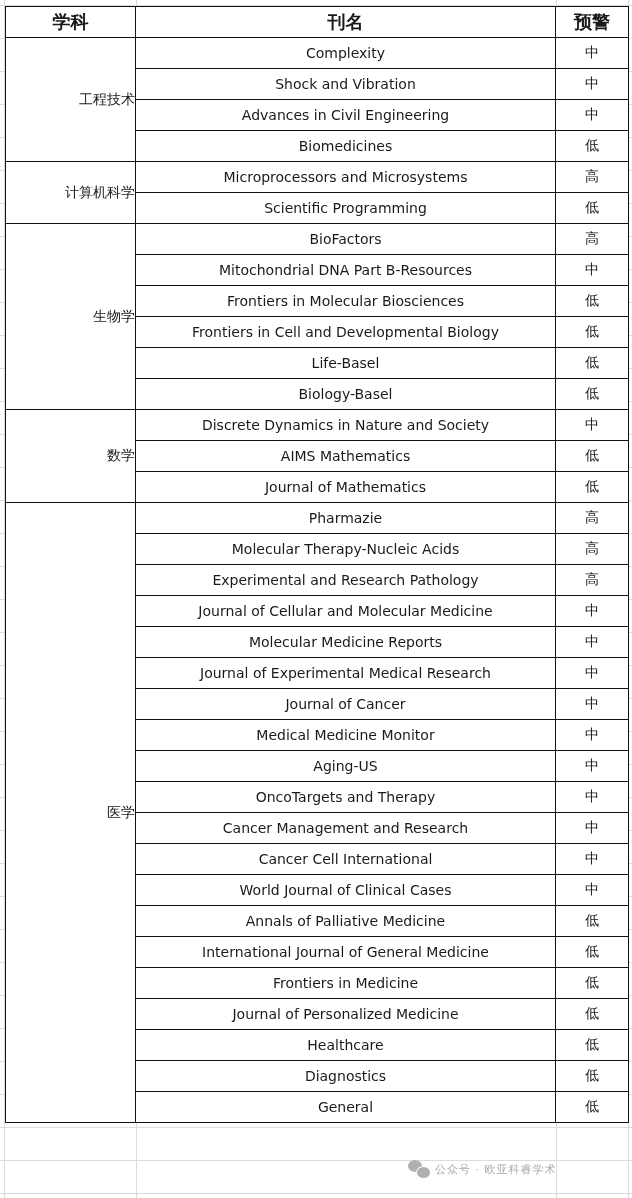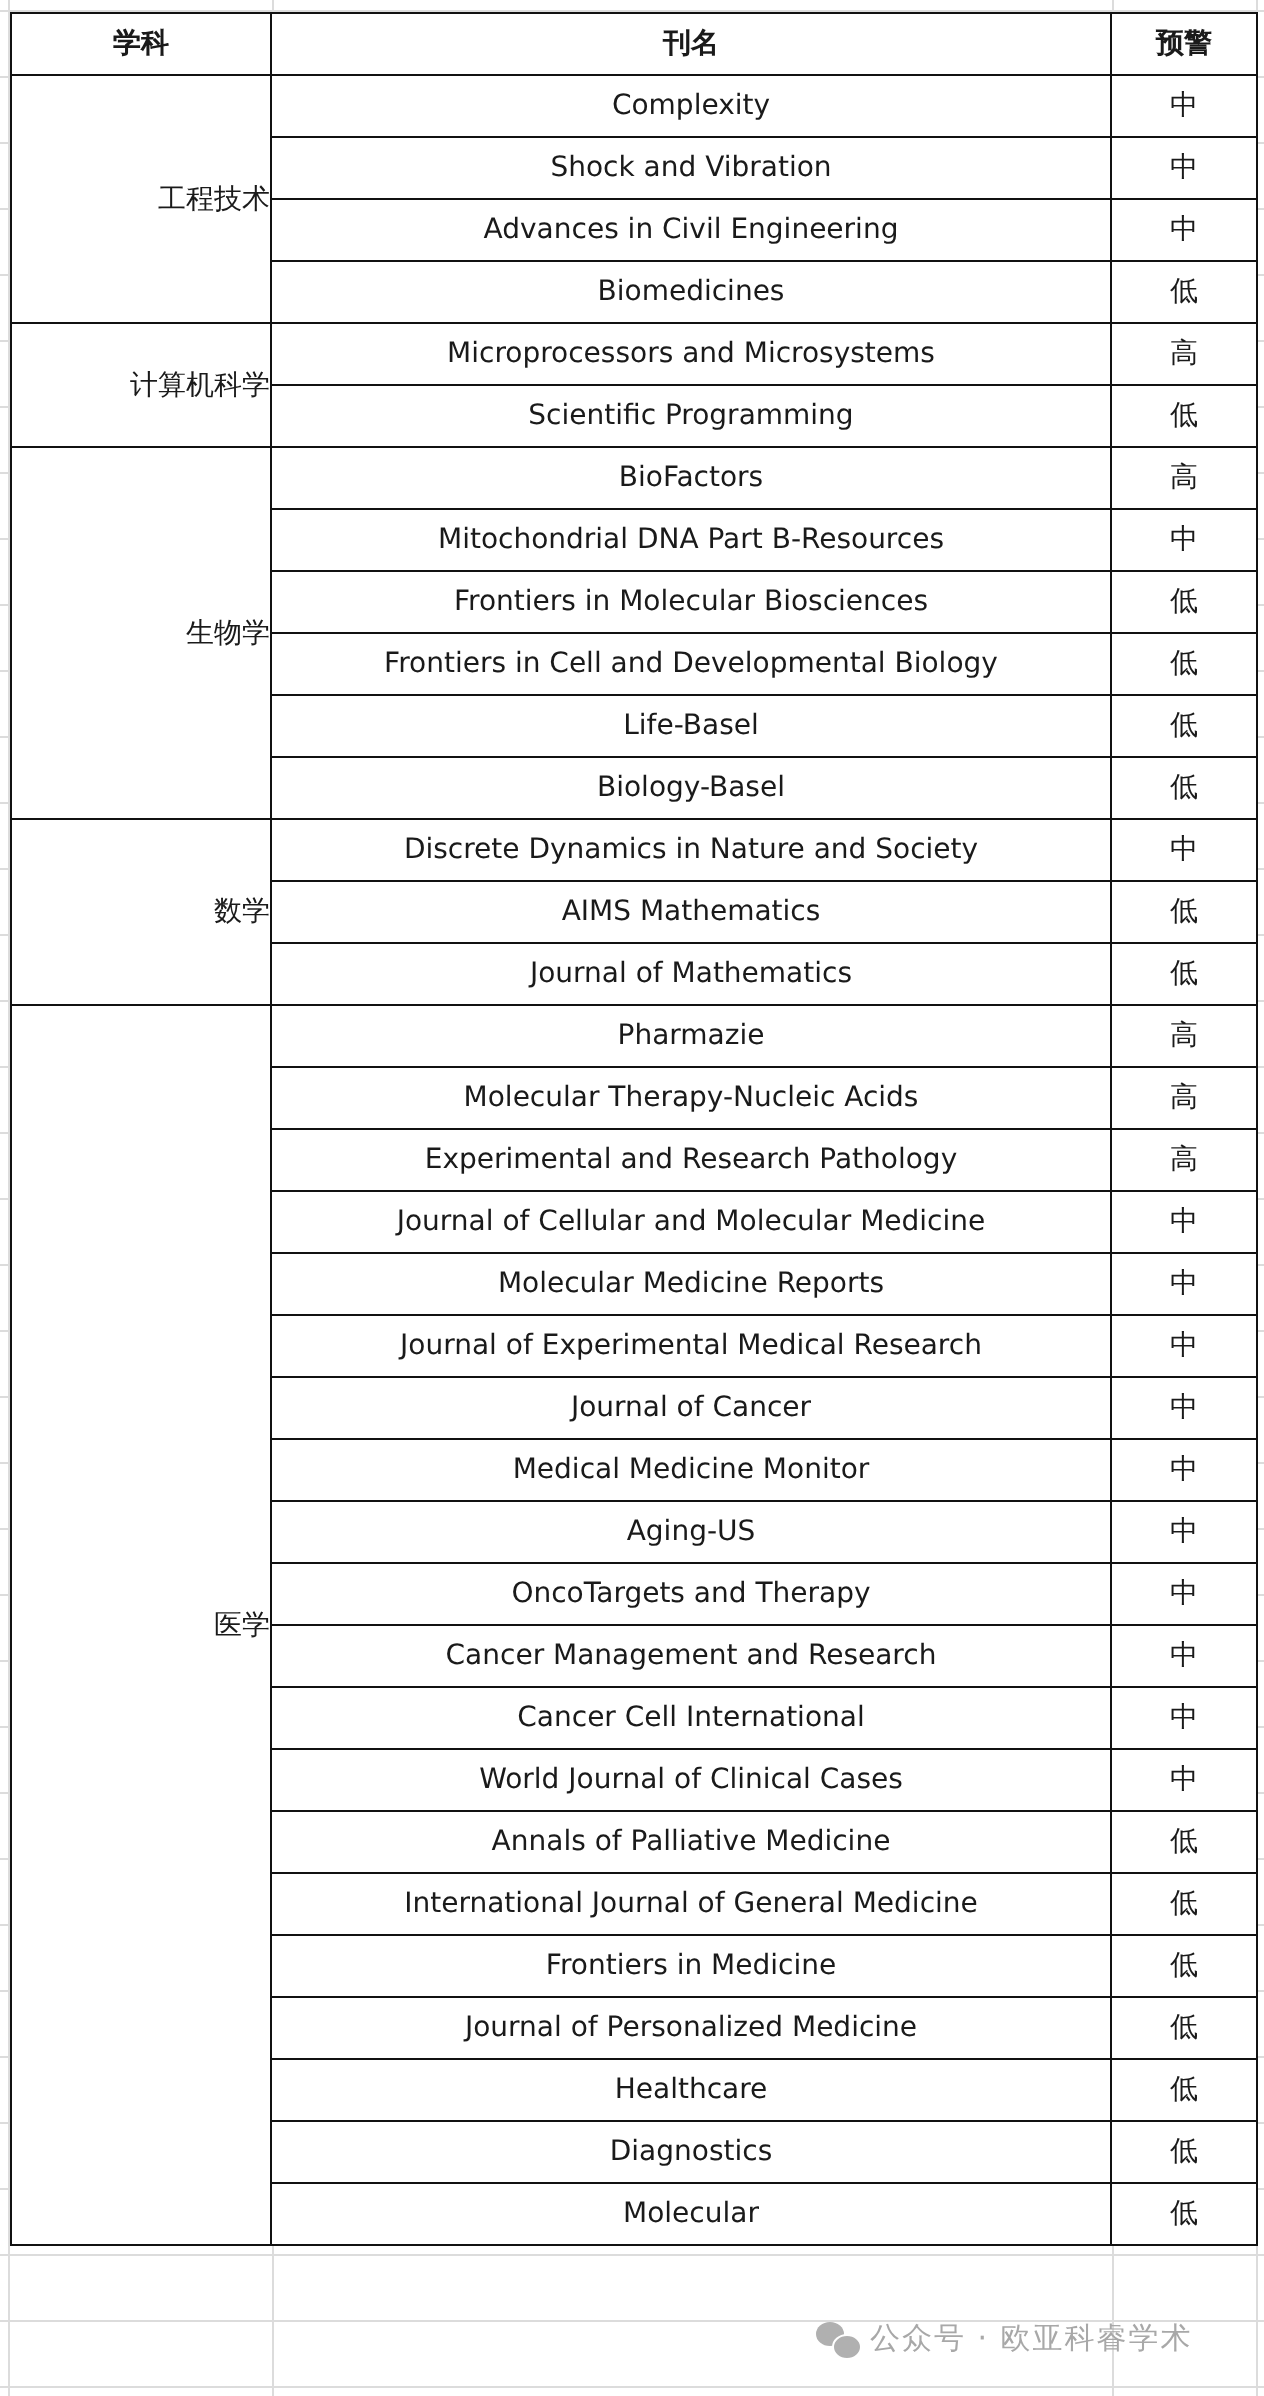--- a/index.html
+++ b/index.html
@@ -10,28 +10,28 @@
   .gridbg .v { position: absolute; top: 0; height: 1198px; width: 1px; background: #dcdcdc; }
   table.main {
     position: absolute; left: 5px; top: 6px;
     border-collapse: collapse; table-layout: fixed;
     width: 623px; background: #fff;
   }
   table.main td, table.main th {
     border: 1.5px solid #111; height: 31px; padding: 0;
     font-size: 14px; color: #1a1a1a; box-sizing: border-box;
   }
-  table.main th { font-weight: bold; text-align: center; font-size: 14px; }
+  table.main th { font-weight: bold; text-align: center; font-size: 18px; }
   td.subj { text-align: right; vertical-align: middle; margin-left: 11px; }
   td.jname { text-align: center; padding-left: 14px; white-space: nowrap; }
   td.warn { text-align: center; }
   col.c1 { width: 130px; } col.c2 { width: 420px; } col.c3 { width: 73px; }
   .watermark {
     position: absolute; left: 408px; top: 1160px;
-    color: #a8a8a8; font-size: 15px; display: flex; align-items: center; gap: 5px;
+    color: #a8a8a8; font-size: 11px; display: flex; align-items: center; gap: 5px;
     letter-spacing: 1px; white-space: nowrap; pointer-events: none;
   }
   .wechat { width: 22px; height: 18px; position: relative; }
   .wechat .b1 { position: absolute; left: 0; top: 0; width: 14px; height: 12px; border-radius: 50%; background: #b0b0b0; }
   .wechat .b2 { position: absolute; left: 8px; top: 6px; width: 13px; height: 11px; border-radius: 50%; background: #b0b0b0; border: 1px solid #fff; }
 </style>
 </head>
 <body>
 
 <div class="gridbg" id="gridbg">
@@ -227,21 +227,21 @@
       </tr>
       <tr>
         <td class="jname">Healthcare</td>
         <td class="warn">低</td>
       </tr>
       <tr>
         <td class="jname">Diagnostics</td>
         <td class="warn">低</td>
       </tr>
       <tr>
-        <td class="jname">Molecular</td>
+        <td class="jname">General</td>
         <td class="warn">低</td>
       </tr>
     </tbody>
 </table>
 
 <div class="watermark">
   <span class="wechat">
       <span class="b1"></span>
       <span class="b2"></span>
     </span>

